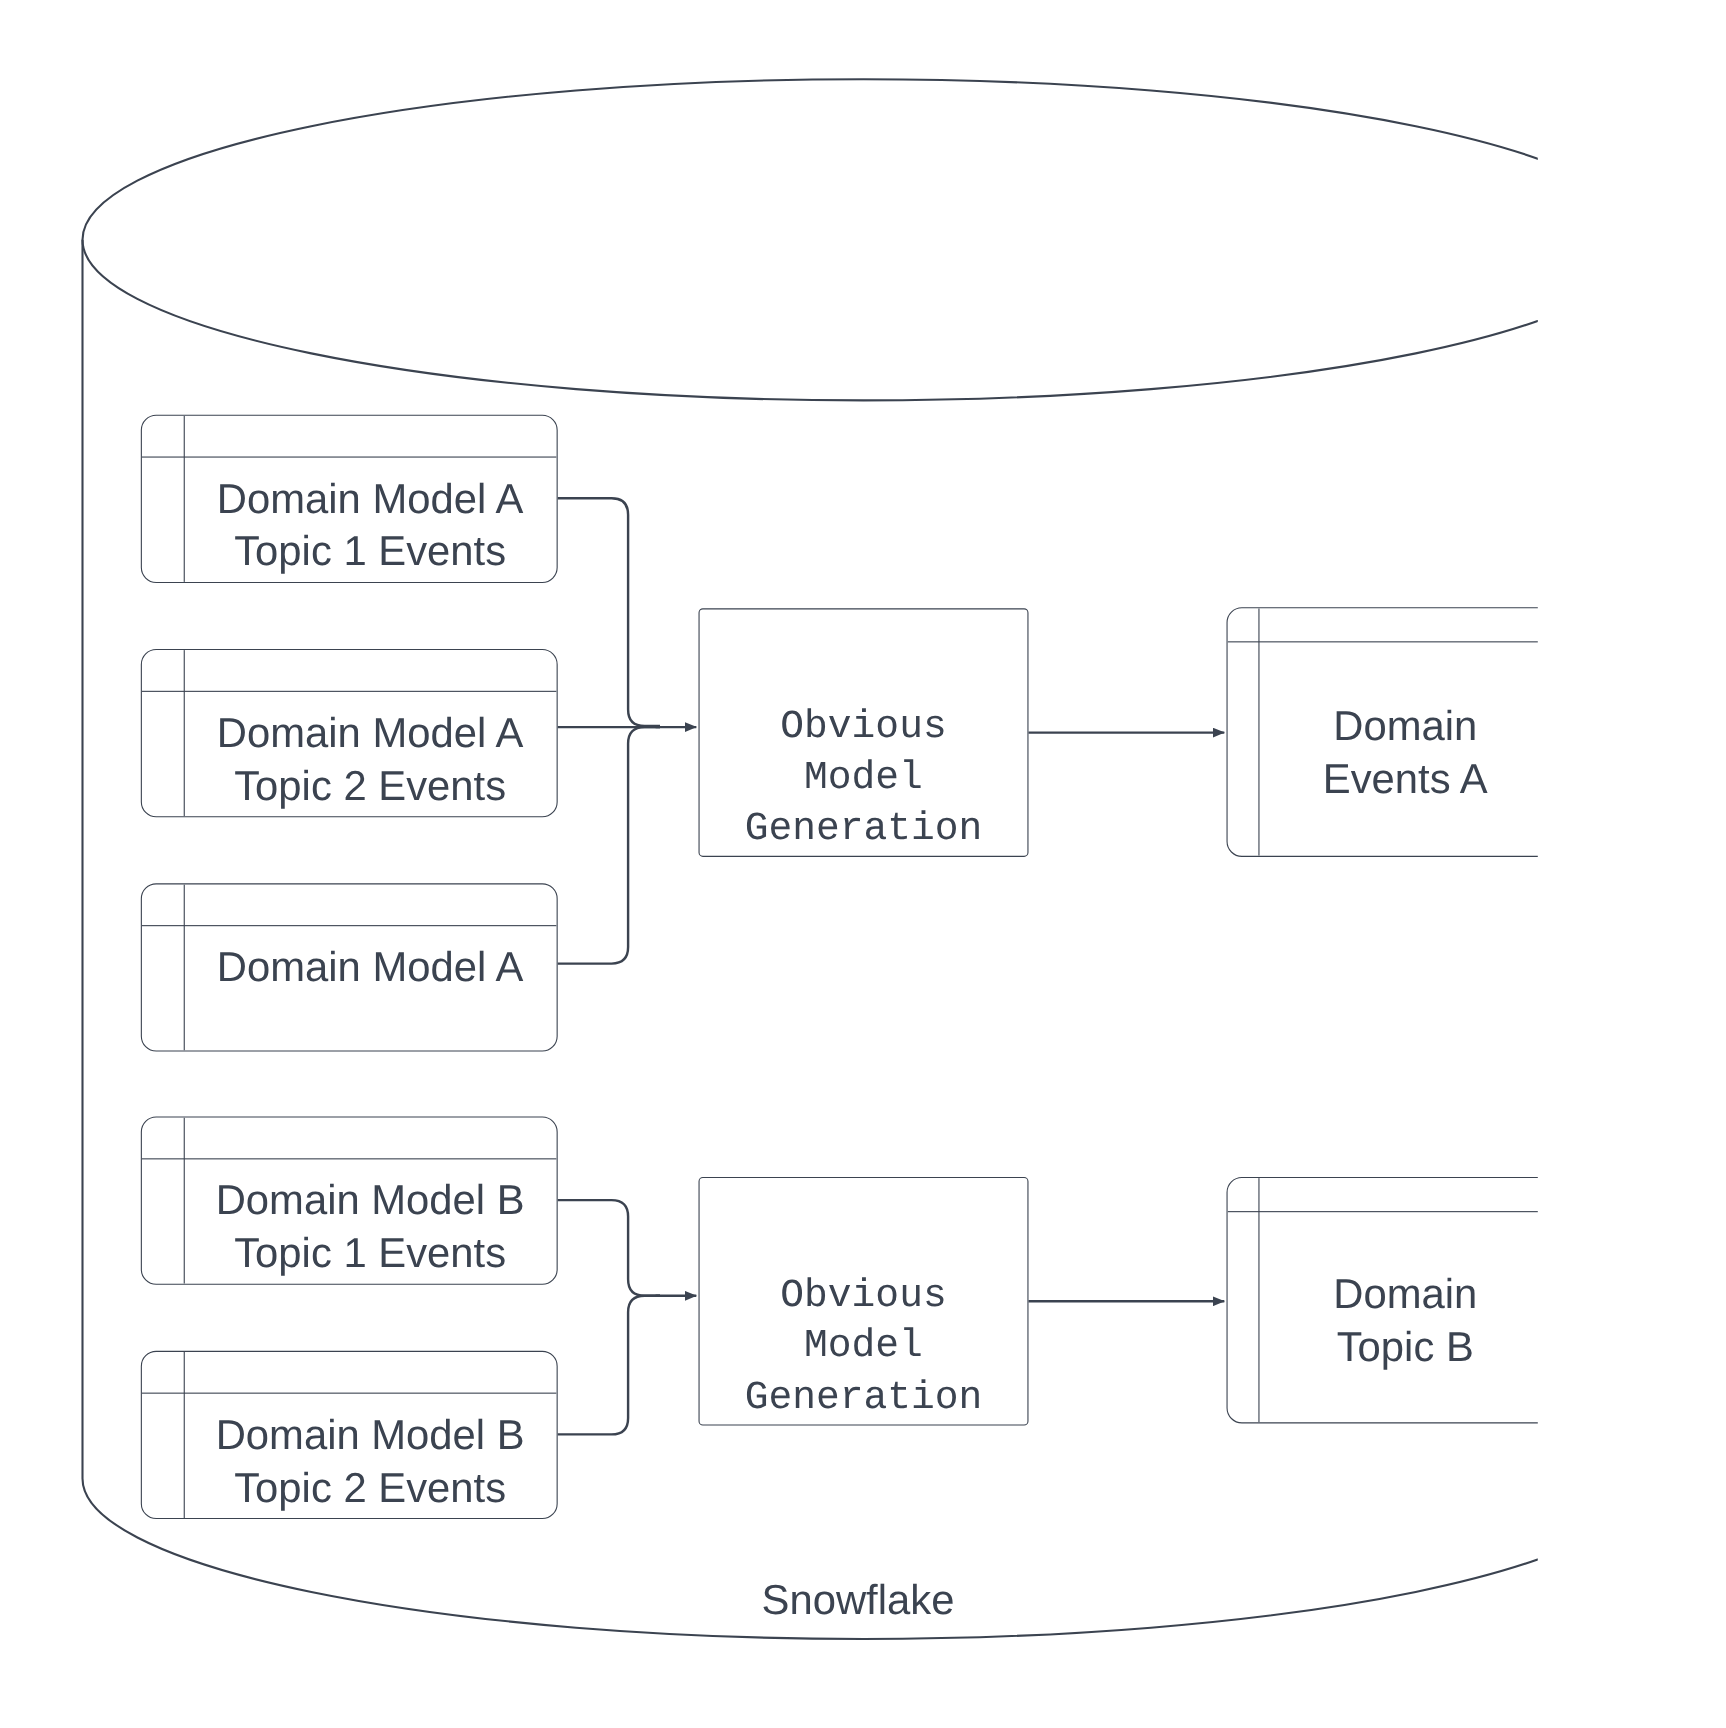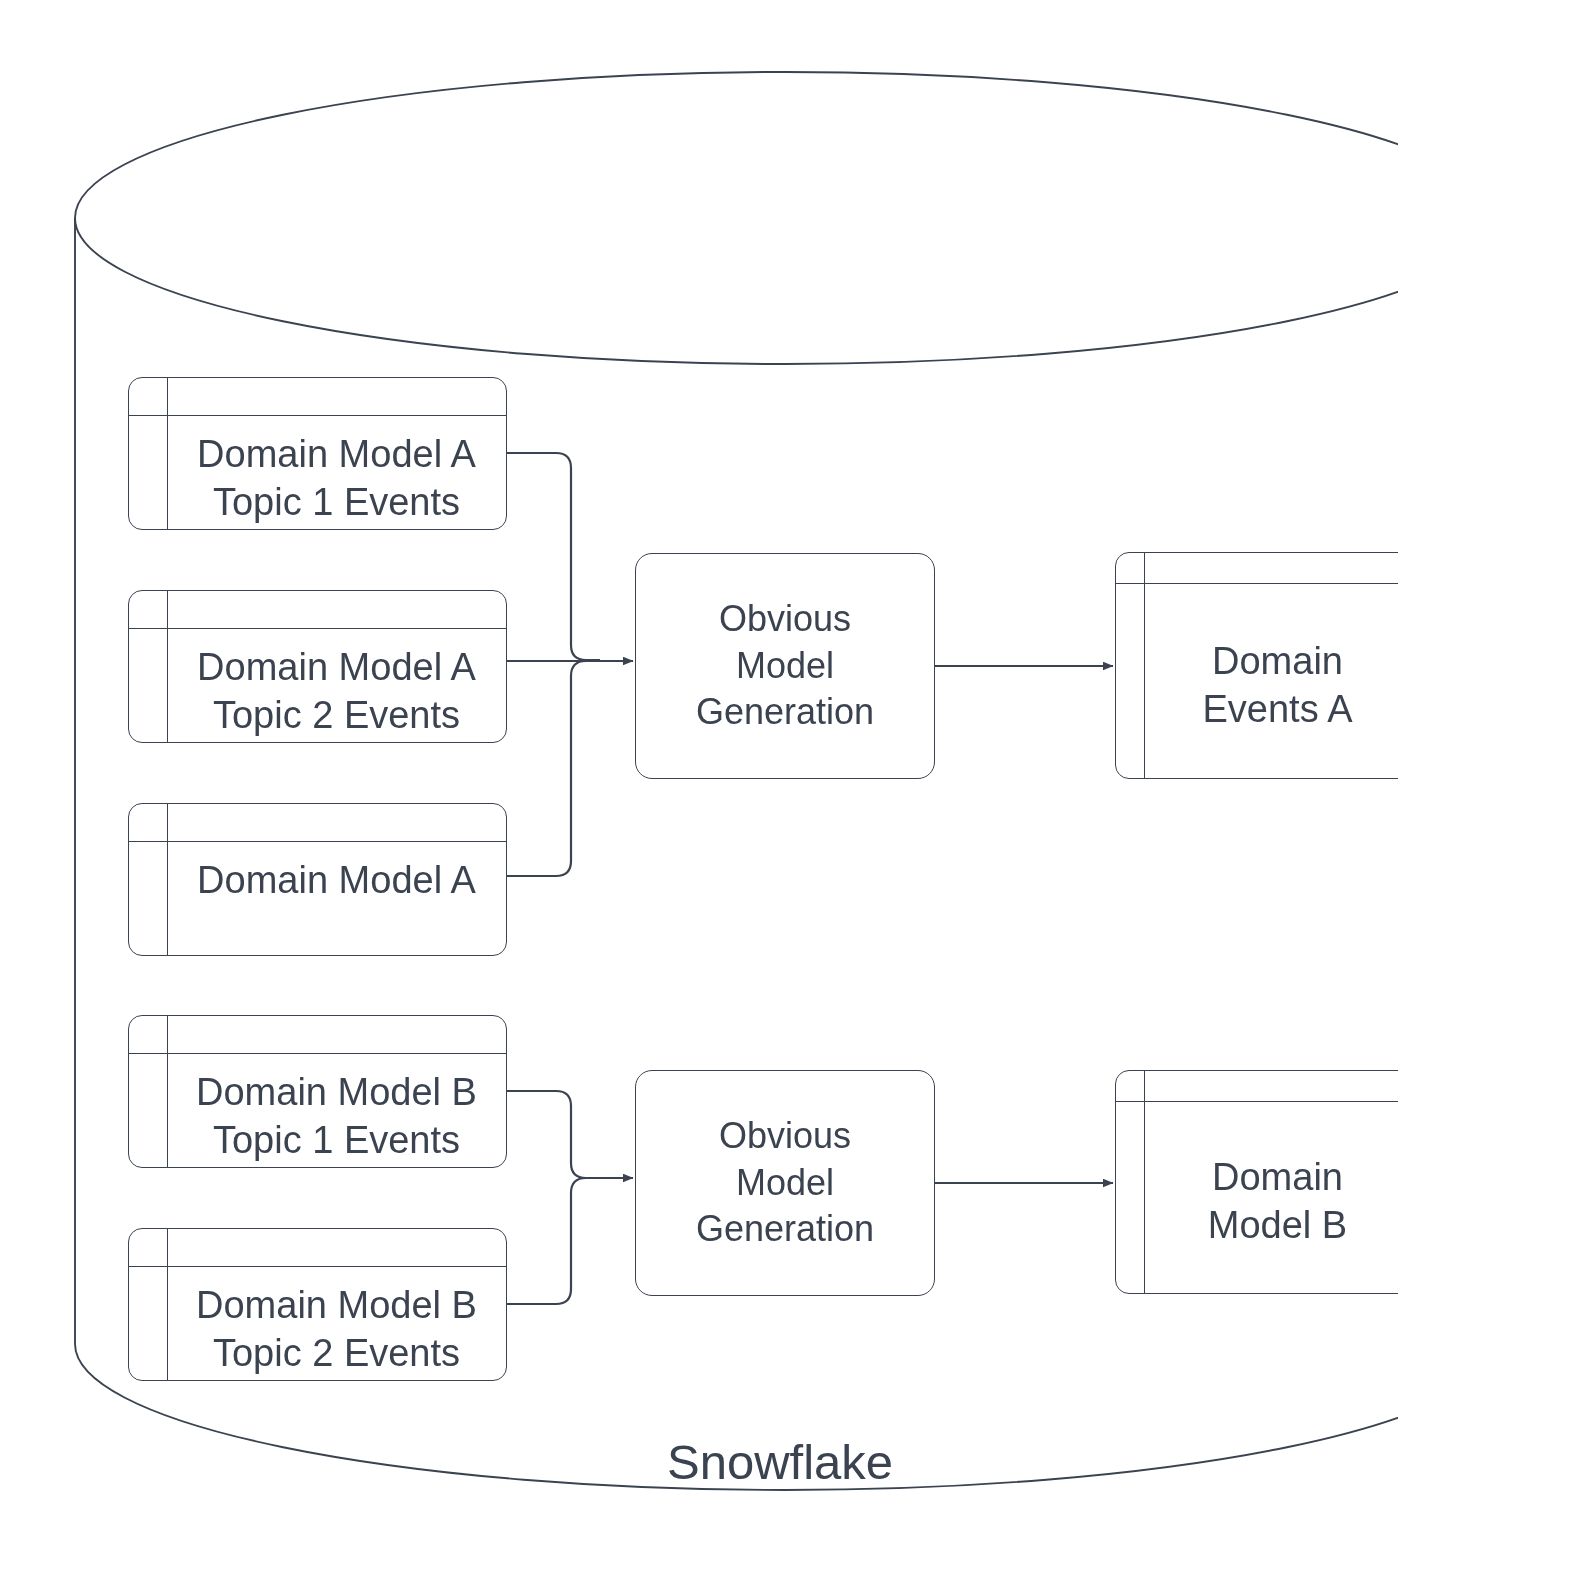--- a/index.html
+++ b/index.html
@@ -54,24 +54,25 @@
   }
   .table-node .label {
     position: absolute;
     left: 0;
     right: 0;
     text-align: center;
     line-height: 1.27;
     white-space: pre-line;
   }
   .proc-node {
-    border-radius: 17px;
+    border-radius: 4px;
     display: flex;
-    align-items: center;
+    align-items: flex-end;
     justify-content: center;
+    font-family: Liberation Mono, monospace;
   }
   .proc-node .label {
     text-align: center;
     line-height: 1.3;
     white-space: pre-line;
   }
   
   #cylinder-label {
     position: absolute;
     text-align: center;
@@ -158,18 +159,18 @@
 
   <div class="node table-node" id="node-dm-a" style="left:1115px; top:552px; width:297px; height:227px;">
     <div class="hdr-line" style="top:30px;"></div>
     <div class="col-line" style="left:28px;"></div>
     <div class="label" style="top:84px; left:28px; font-size:38px;"><span>Domain</span><br><span>Events A</span></div>
   </div>
 
   <div class="node table-node" id="node-dm-b" style="left:1115px; top:1070px; width:297px; height:224px;">
     <div class="hdr-line" style="top:30px;"></div>
     <div class="col-line" style="left:28px;"></div>
-    <div class="label" style="top:82px; left:28px; font-size:38px;"><span>Domain</span><br><span>Model B</span></div>
+    <div class="label" style="top:82px; left:28px; font-size:38px;"><span>Domain</span><br><span>Topic B</span></div>
   </div>
 
-  <div id="cylinder-label" style="left:580px; top:1434px; width:400px; font-size:49px;">Snowflake</div>
+  <div id="cylinder-label" style="left:580px; top:1434px; width:400px; font-size:38px;">Snowflake</div>
 
 </div>
 
 </body></html>

